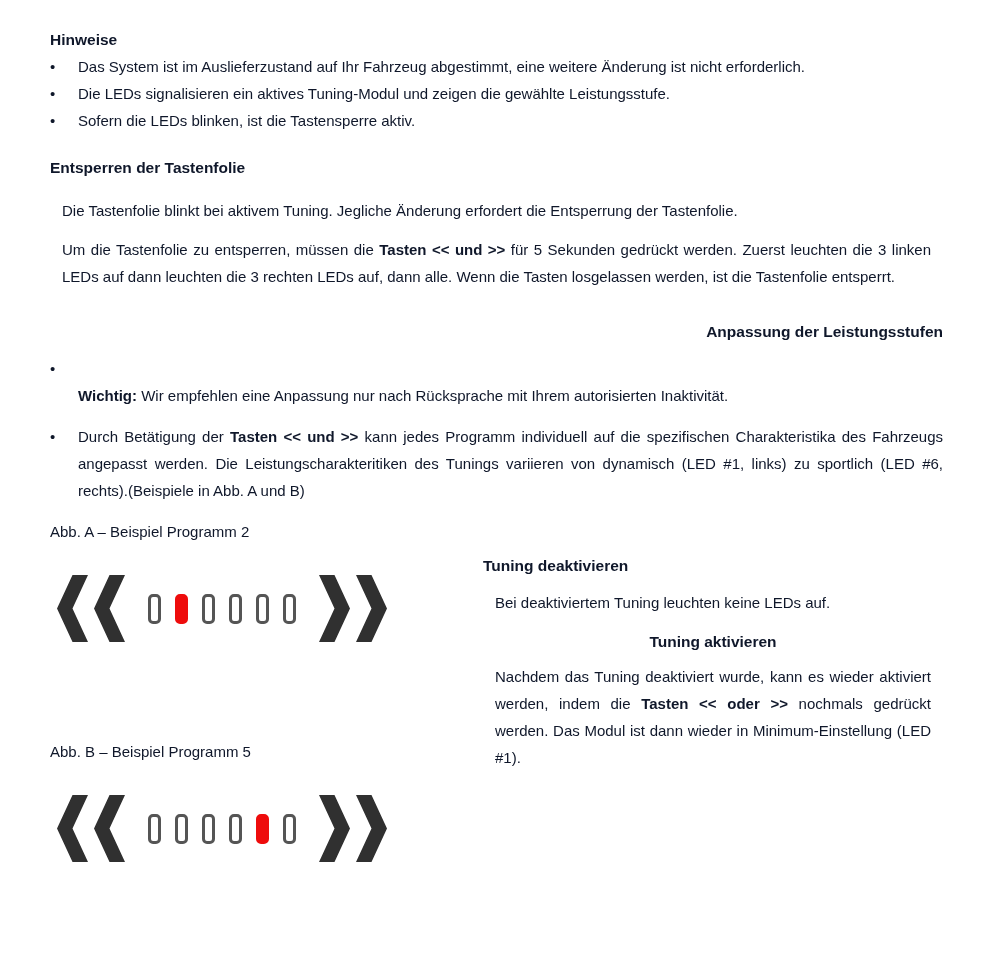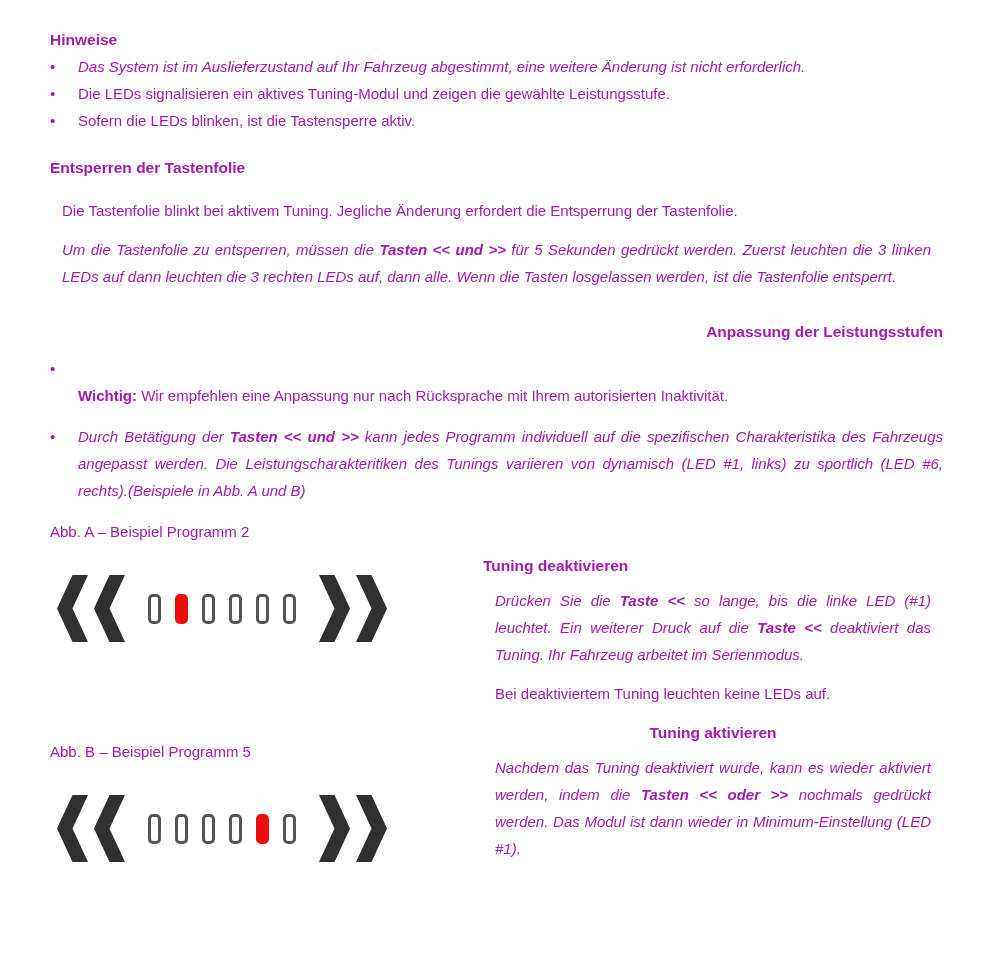--- a/index.html
+++ b/index.html
@@ -6,31 +6,31 @@
   .page {
     position: relative;
     width: 1000px;
     height: 975px;
     background: #ffffff;
     box-sizing: border-box;
     padding: 26px 57px 0 50px;
     font-family: "Liberation Sans", sans-serif;
     font-size: 15px;
     line-height: 27px;
-    color: #a21caf;
+    color: #0f172a;
     overflow: hidden;
   }
   .h {
     font-weight: bold;
     font-size: 15.5px;
     margin: 0;
     line-height: 27px;
   }
   .para { margin: 12px; }
-  .justify { text-align: justify; font-style: italic; }
+  .justify { text-align: justify; }
   .b, .bold { font-weight: bold; }
 
   .bullet-item { display: flex; }
   .bullet-marker { flex: 0 0 28px; width: 28px; }
   .bullet-text { flex: 1 1 auto; }
 
   .gap-entsperren { margin-top: 20px; }
   .para-after-h { margin-top: 16px; }
   .gap-anpassung { margin-top: 28px; text-align: right; }
   .list-after-h { margin-top: 10px; }
@@ -149,21 +149,20 @@
           </div>
         <div class="chev-pair">
           <span class="chev chev-right"></span>
           <span class="chev chev-right"></span>
         </div>
       </div>
     </div>
 
     <div class="col-right">
       <p class="h">Tuning deaktivieren</p>
-      <p class="para justify rc-p1"><span>Drücken Sie die </span><span class="b">Taste &lt;&lt;</span><span> so lange, bis die linke LED (#1) leuchtet. Ein weiterer Druck auf die </span><span class="b">Taste &lt;&lt;</span><span> deaktiviert das Tuning. Ihr Fahrzeug arbeitet im Serienmodus.</span></p>
       <p class="para rc-p2"><span>Bei deaktiviertem Tuning leuchten keine LEDs auf.</span></p>
 
       <p class="h rc-h2">Tuning aktivieren</p>
       <p class="para justify rc-p1"><span>Nachdem das Tuning deaktiviert wurde, kann es wieder aktiviert werden, indem die </span><span class="b">Tasten &lt;&lt; oder &gt;&gt;</span><span> nochmals gedrückt werden. Das Modul ist dann wieder in Minimum-Einstellung (LED #1).</span></p>
     </div>
 
   </div>
 </div>
 
 </body></html>

